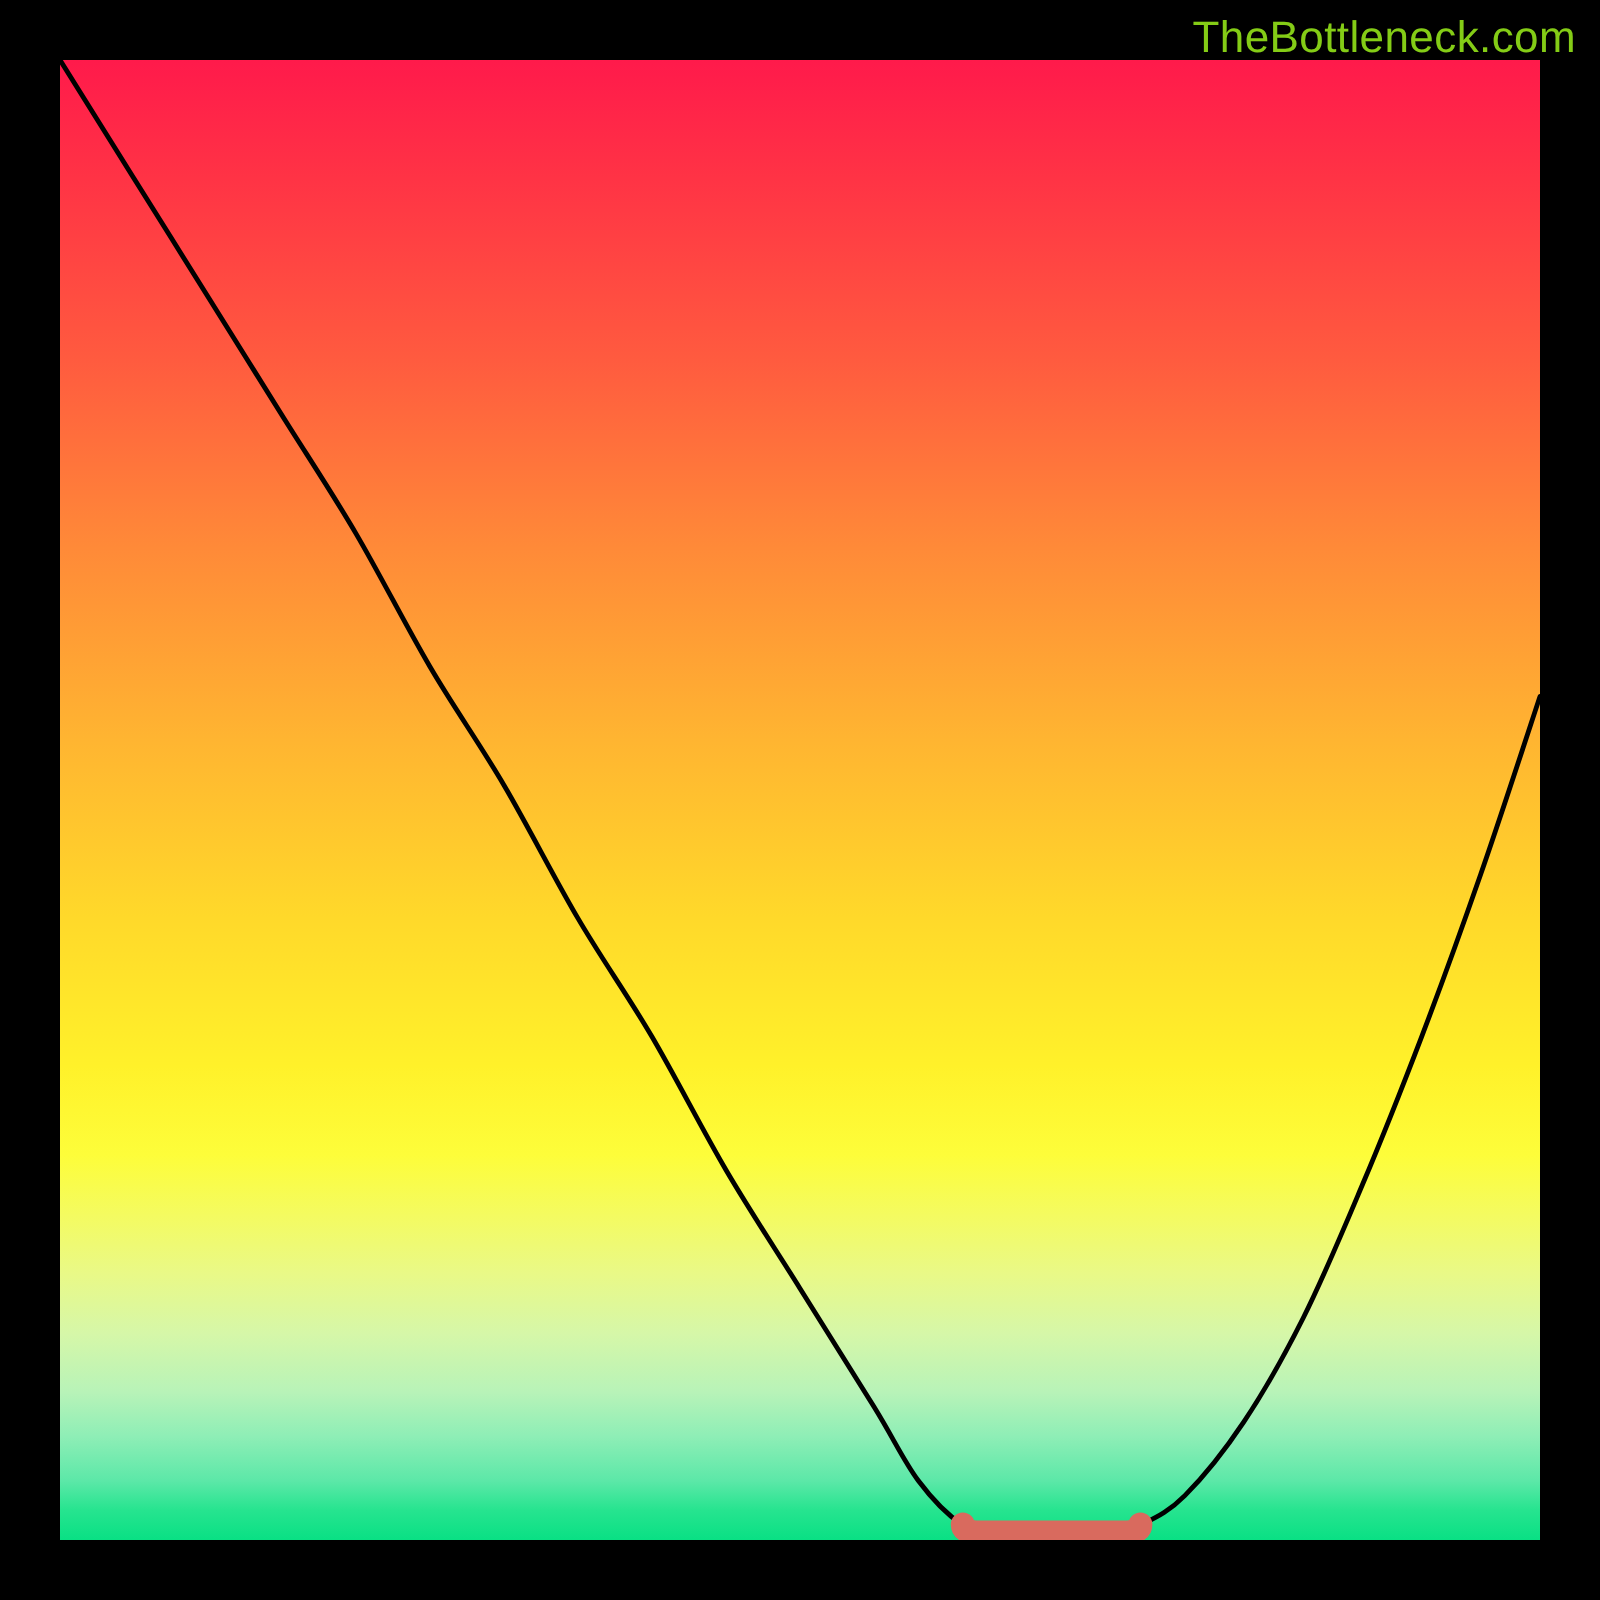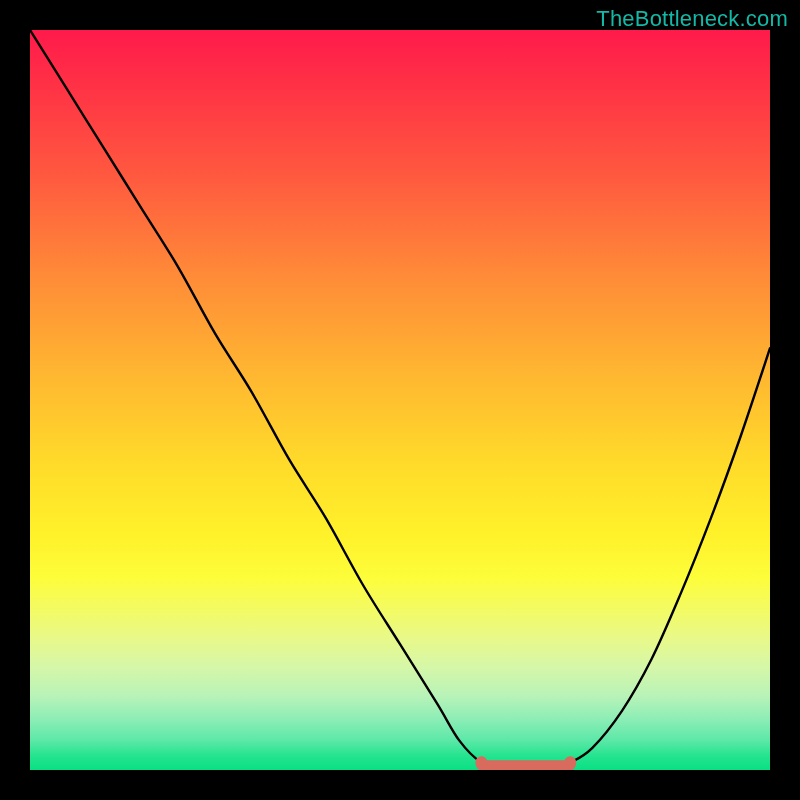--- a/index.html
+++ b/index.html
@@ -14,21 +14,21 @@
   .frame {
     position: relative;
     width: 800px;
     height: 800px;
     background: #000;
   }
   .watermark {
     position: absolute;
     top: 6px;
     right: 12px;
-    color: #14b8a6;
+    color: #84cc16;
     font-size: 22px;
     font-weight: 500;
     letter-spacing: 0.2px;
     z-index: 10;
   }
   .plot-area {
     position: absolute;
     left: 30px;
     top: 30px;
     width: 740px;

